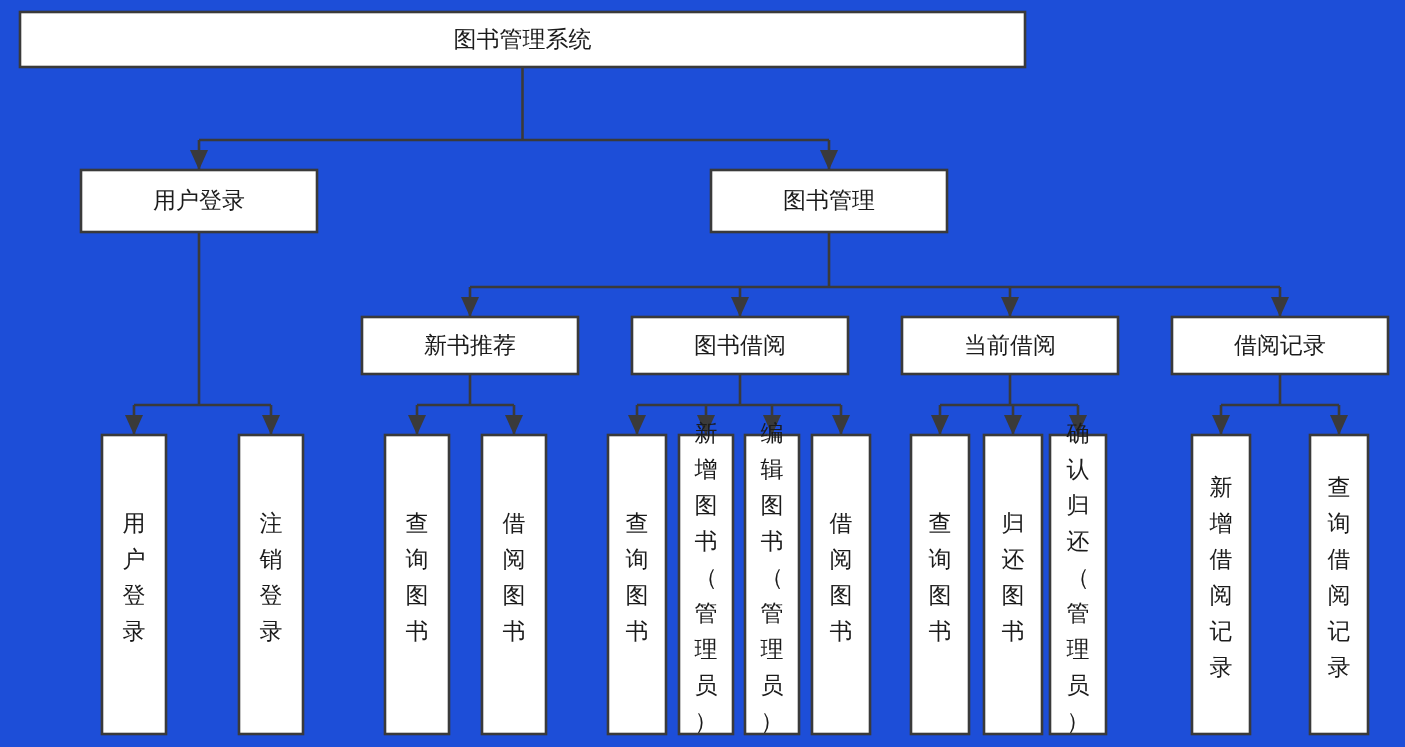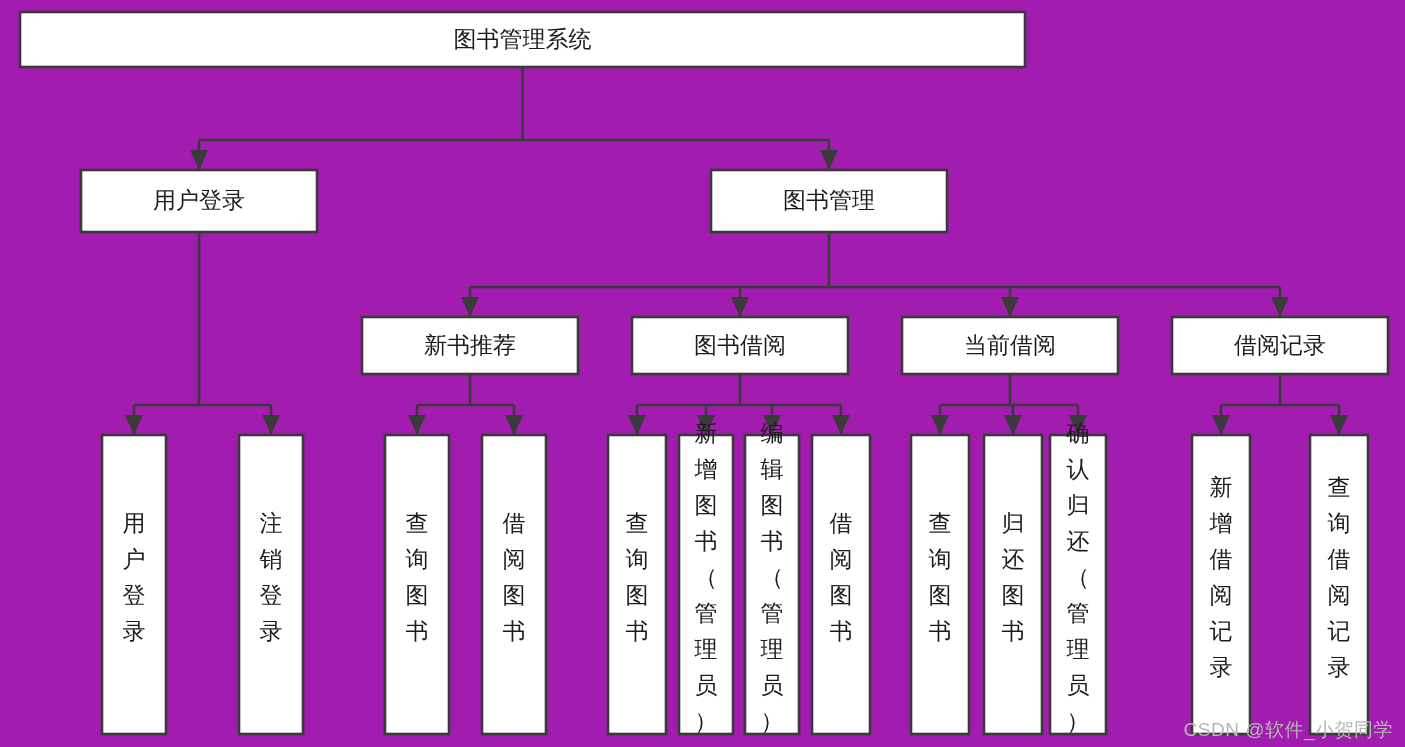--- a/index.html
+++ b/index.html
@@ -11,21 +11,21 @@
   body {
     font-family: "Liberation Sans", "DejaVu Sans", sans-serif;
     width: 1405px;
     height: 747px;
     overflow: hidden;
   }
   #diagram-root {
     position: relative;
     width: 1405px;
     height: 747px;
-    background: #a21caf;
+    background: #1d4ed8;
   }
   svg#tree-svg {
     position: absolute;
     left: 0;
     top: 0;
     width: 1405px;
     height: 747px;
     display: block;
   }
   .node-box {
@@ -203,14 +203,13 @@
         <g>
           <rect x="1192" y="435" width="58" height="299" class="node-box"></rect>
           <text x="1221" y="494.5" class="node-label-v"><tspan x="1221" dy="0">新</tspan><tspan x="1221" dy="36">增</tspan><tspan x="1221" dy="36">借</tspan><tspan x="1221" dy="36">阅</tspan><tspan x="1221" dy="36">记</tspan><tspan x="1221" dy="36">录</tspan></text>
         </g>
         <g>
           <rect x="1310" y="435" width="58" height="299" class="node-box"></rect>
           <text x="1339" y="494.5" class="node-label-v"><tspan x="1339" dy="0">查</tspan><tspan x="1339" dy="36">询</tspan><tspan x="1339" dy="36">借</tspan><tspan x="1339" dy="36">阅</tspan><tspan x="1339" dy="36">记</tspan><tspan x="1339" dy="36">录</tspan></text>
         </g>
       </g>
   </svg>
-  <div class="watermark">CSDN @软件_小贺同学</div>
 </div>
 
 </body></html>

